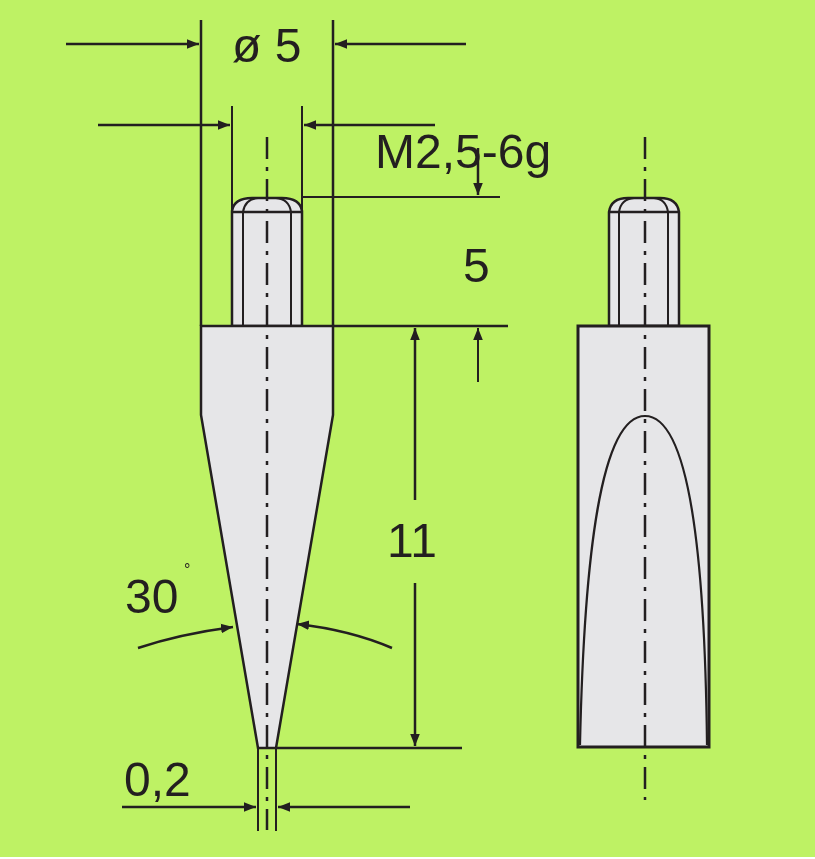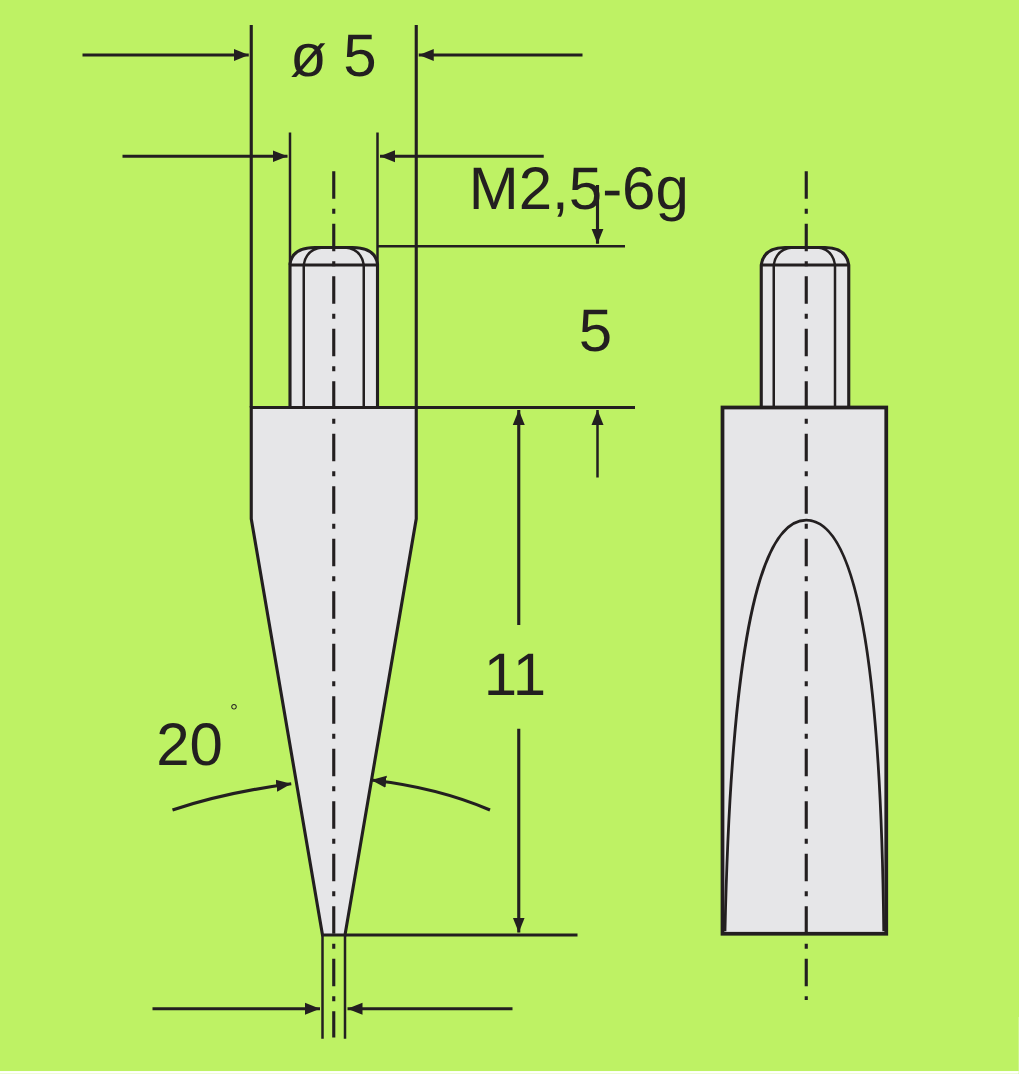--- a/index.html
+++ b/index.html
@@ -71,15 +71,16 @@
       <rect x="578" y="326" width="131" height="421" fill="#e6e6e8" stroke-width="3"></rect>
       <path d="M580,745 C584,560 600,416 645,416 C690,416 705,560 707,745" stroke-width="2.2"></path>
       <line x1="645" y1="137" x2="645" y2="800" stroke-width="2.5" stroke-dasharray="22,8,4,8"></line>
     </g>
   </svg>
 
   <div class="lbl big" style="left:232px;top:22px;">ø 5</div>
   <div class="lbl big" style="left:375px;top:80px;margin-top:48px;">M2,5-6g</div>
   <div class="lbl big" style="left:463px;top:242px;">5</div>
   <div class="lbl big" style="left:387px;top:517px;">11</div>
-  <div class="lbl big" style="left:125px;top:573px;">20</div>
+  <div class="lbl big" style="left:125px;top:573px;">30</div>
   <div class="lbl deg" style="left:184px;top:562px;">°</div>
+  <div class="lbl big" style="left:124px;top:756px;">0,2</div>
 </div>
 
 </body></html>

